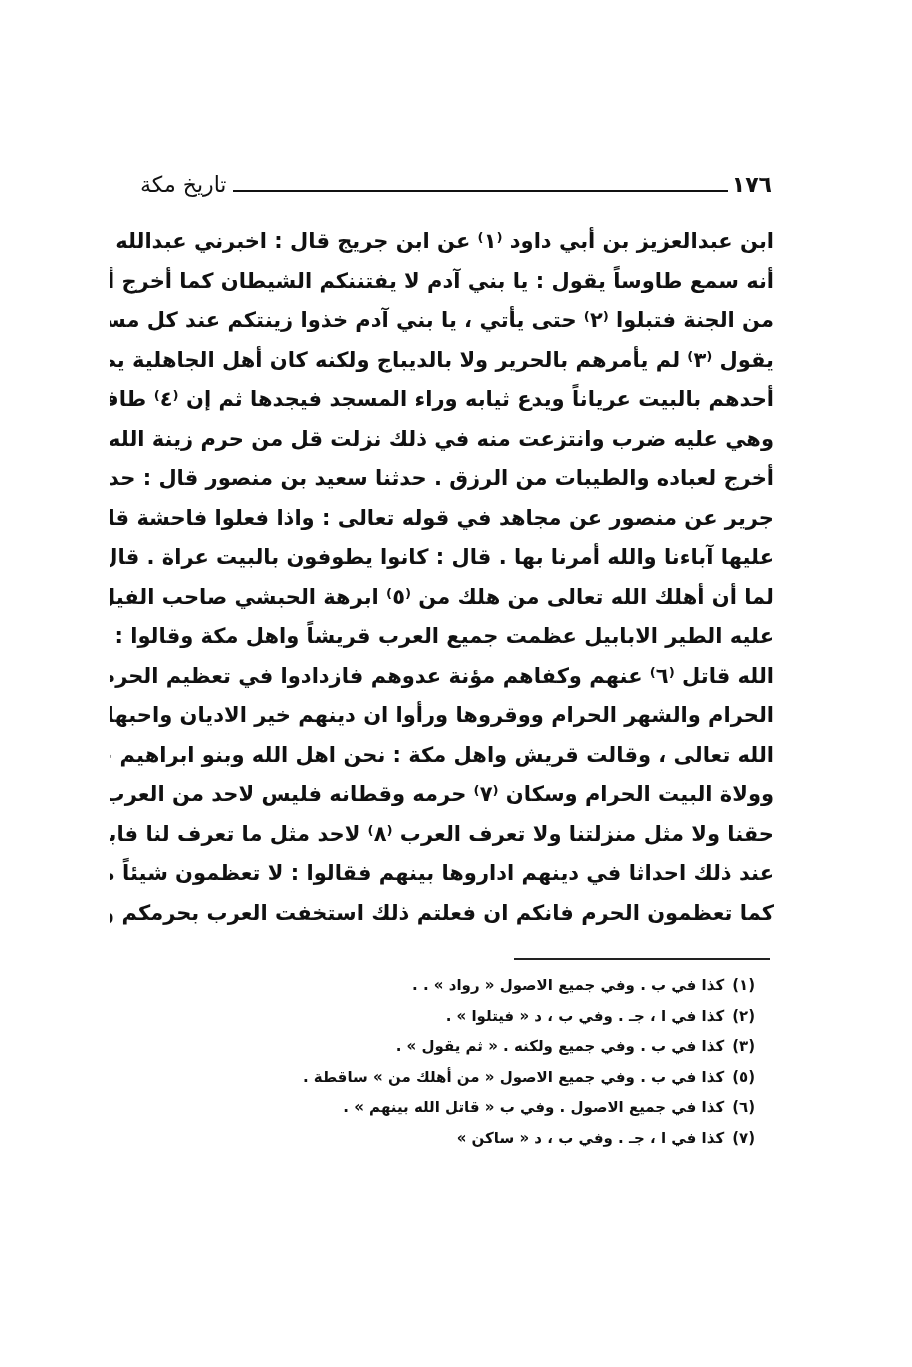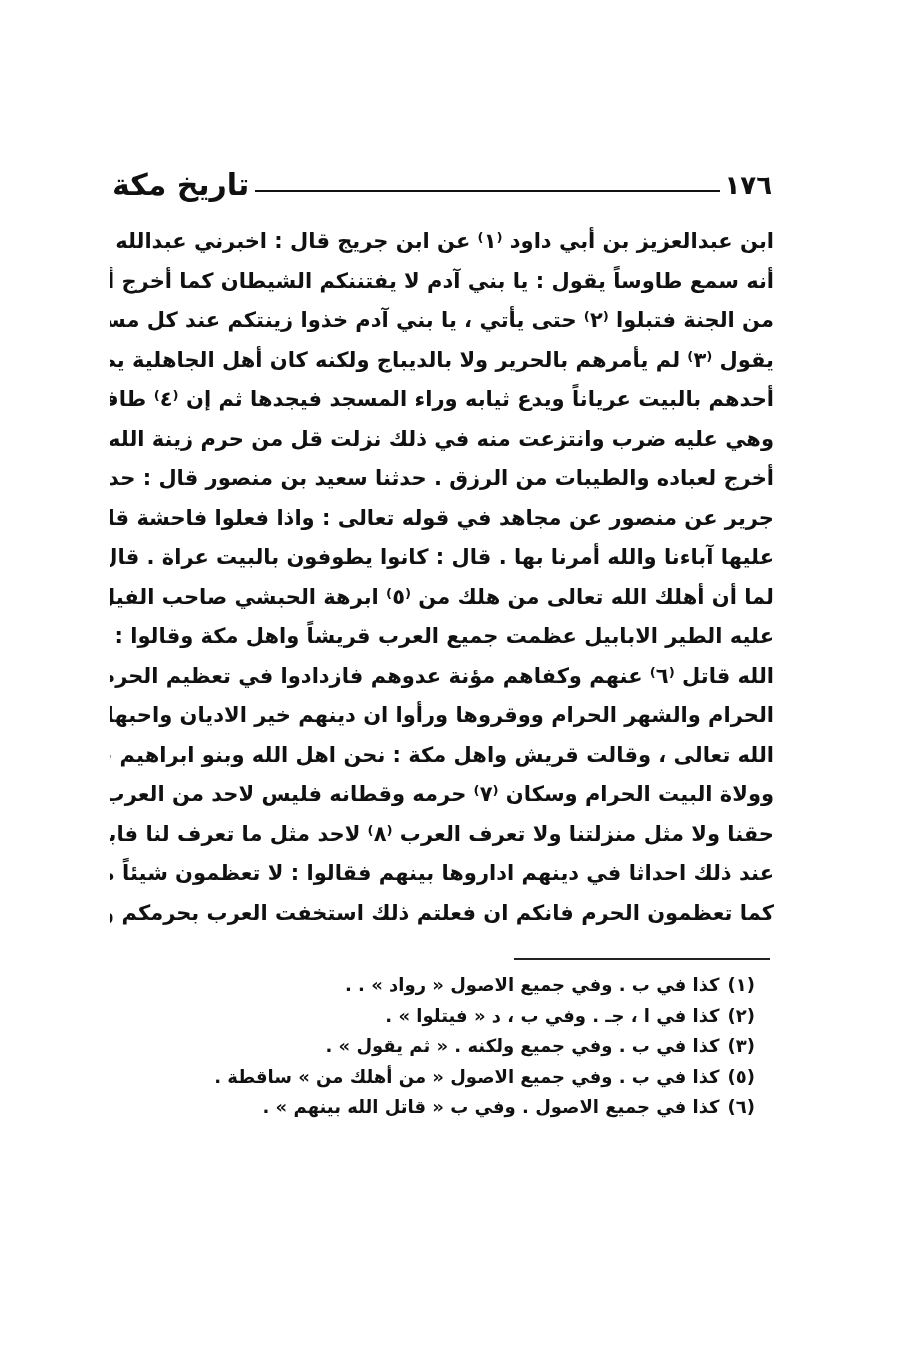--- a/index.html
+++ b/index.html
@@ -26,37 +26,38 @@
       position: absolute;
       top: 160px;
       left: 112px;
       width: 660px;
       height: 40px;
       direction: rtl;
       display: flex;
       align-items: flex-end;
     }
     .page-number {
-      font-size: 26px;
+      font-size: 22px;
       line-height: 30px;
       font-weight: bold;
       padding-left: 4px;
       text-align: right;
     }
     .header-rule {
       flex: 1;
       border-bottom: 2px solid #111;
       margin-bottom: 8px;
       height: 0;
     }
     .book-title {
-      font-size: 30px;
+      font-size: 22px;
       line-height: 30px;
-      font-weight: bold;
+      font-weight: normal;
       padding-right: 6px;
+      margin-left: 28px;
     }
     
     .body-text {
       position: absolute;
       top: 222px;
       left: 110px;
       width: 664px;
       direction: rtl;
     }
     .body-line {
@@ -82,21 +83,21 @@
     }
     
     .footnotes {
       position: absolute;
       top: 970px;
       left: 300px;
       width: 455px;
       direction: rtl;
     }
     .footnote {
-      font-size: 18px;
+      font-size: 15px;
       font-weight: bold;
       line-height: 30.5px;
       height: 30.5px;
       white-space: nowrap;
       text-align: right;
     }
     .fn-num {
       display: inline-block;
       margin-left: 8px;
     }
@@ -144,15 +145,18 @@
     </div>
     <div class="footnote">
       <span class="fn-num">(٣)</span><span>كذا في ب . وفي جميع ولكنه . « ثم يقول » .</span>
     </div>
     <div class="footnote">
       <span class="fn-num">(٥)</span><span>كذا في ب . وفي جميع الاصول « من أهلك من » ساقطة .</span>
     </div>
     <div class="footnote">
       <span class="fn-num">(٦)</span><span>كذا في جميع الاصول . وفي ب « قاتل الله بينهم » .</span>
     </div>
+    <div class="footnote">
+      <span class="fn-num">(٧)</span><span>كذا في ا ، جـ . وفي ب ، د « ساكن »</span>
+    </div>
   </div>
 
 </div>
 
 </body></html>

